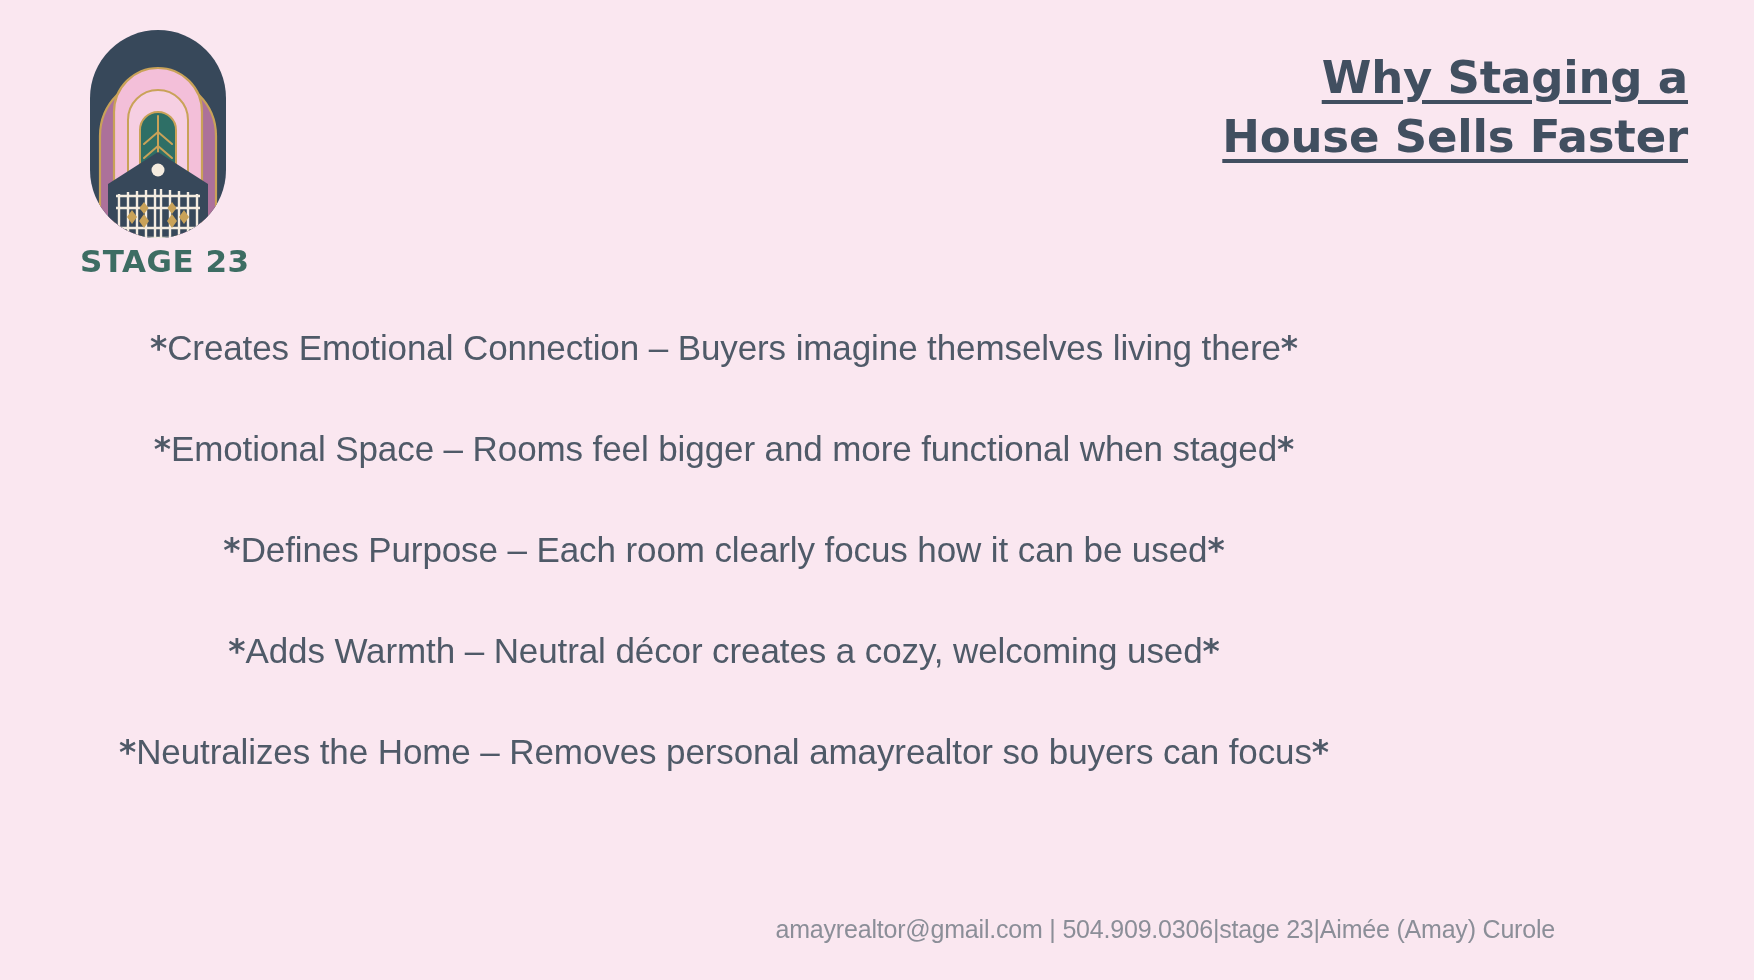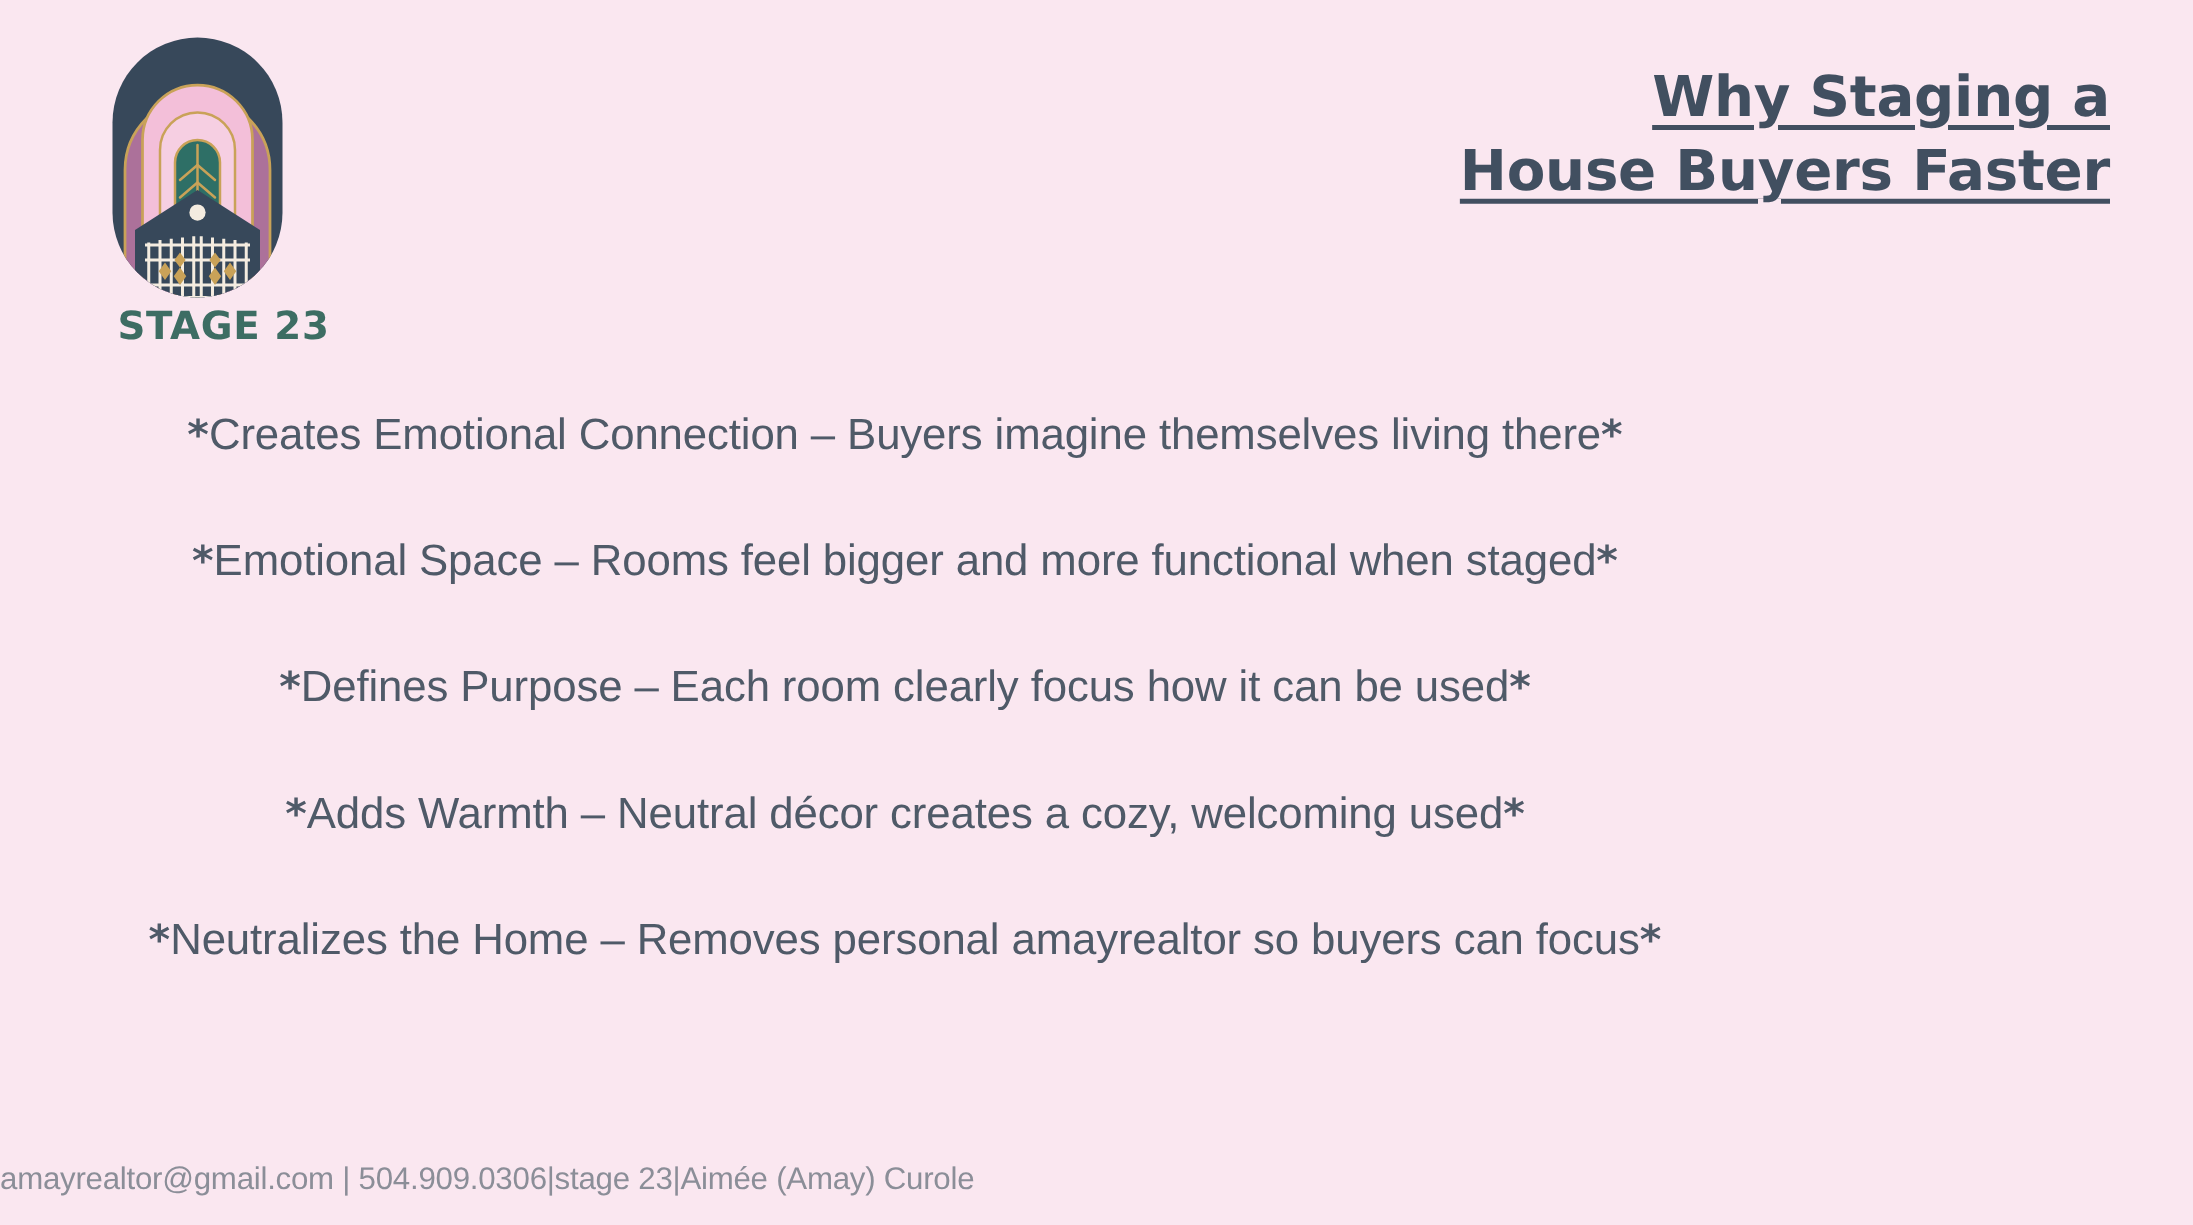--- a/index.html
+++ b/index.html
@@ -31,21 +31,21 @@
     text-align: center;
   }
   .logo-mark {
     width: 140px;
     height: 212px;
     display: block;
     margin: 0 0 0 10px;
   }
   .logo-wordmark {
     margin-top: 6px;
-    margin-left: 14px;
+    margin-left: 0;
     font-family: "DejaVu Sans", sans-serif;
     font-weight: bold;
     font-size: 31px;
     letter-spacing: 0.5px;
     color: #3d6d63;
     text-align: left;
     padding-left: 2px;
     line-height: 1;
   }
 
@@ -95,23 +95,23 @@
     font-size: 33px;
   }
   .bullet .txt {
     letter-spacing: -0.1px;
   }
 
   
   .footer {
     position: absolute;
     left: 0;
-    bottom: 22px;
+    bottom: 36px;
     width: 1555px;
-    text-align: left;
+    text-align: right;
     font-family: "Liberation Sans", sans-serif;
     font-size: 25px;
     color: #8b8e98;
     letter-spacing: -0.2px;
   }
 </style>
 </head>
 <body>
 
 <div class="slide">
@@ -181,21 +181,21 @@
           <path d="M84 186 l5 7 -5 7 -5 -7 Z"></path>
           <path d="M84 174 l4.5 6 -4.5 6 -4.5 -6 Z"></path>
         </g>
       </g>
     </svg>
     <div class="logo-wordmark">STAGE 23</div>
   </div>
 
   <div class="title-block">
     <div class="title-line"><span class="ul">Why Staging a</span></div>
-    <div class="title-line"><span class="ul"> House Buyers Faster</span></div>
+    <div class="title-line"><span class="ul"> House Sells Faster</span></div>
   </div>
 
   <div class="bullets">
 
     <div class="bullet">
       <span class="ast">*</span><span class="txt">Creates Emotional Connection – Buyers imagine themselves living there</span><span class="ast">*</span>
     </div>
 
     <div class="bullet">
       <span class="ast">*</span><span class="txt">Emotional Space – Rooms feel bigger and more functional when staged</span><span class="ast">*</span>

